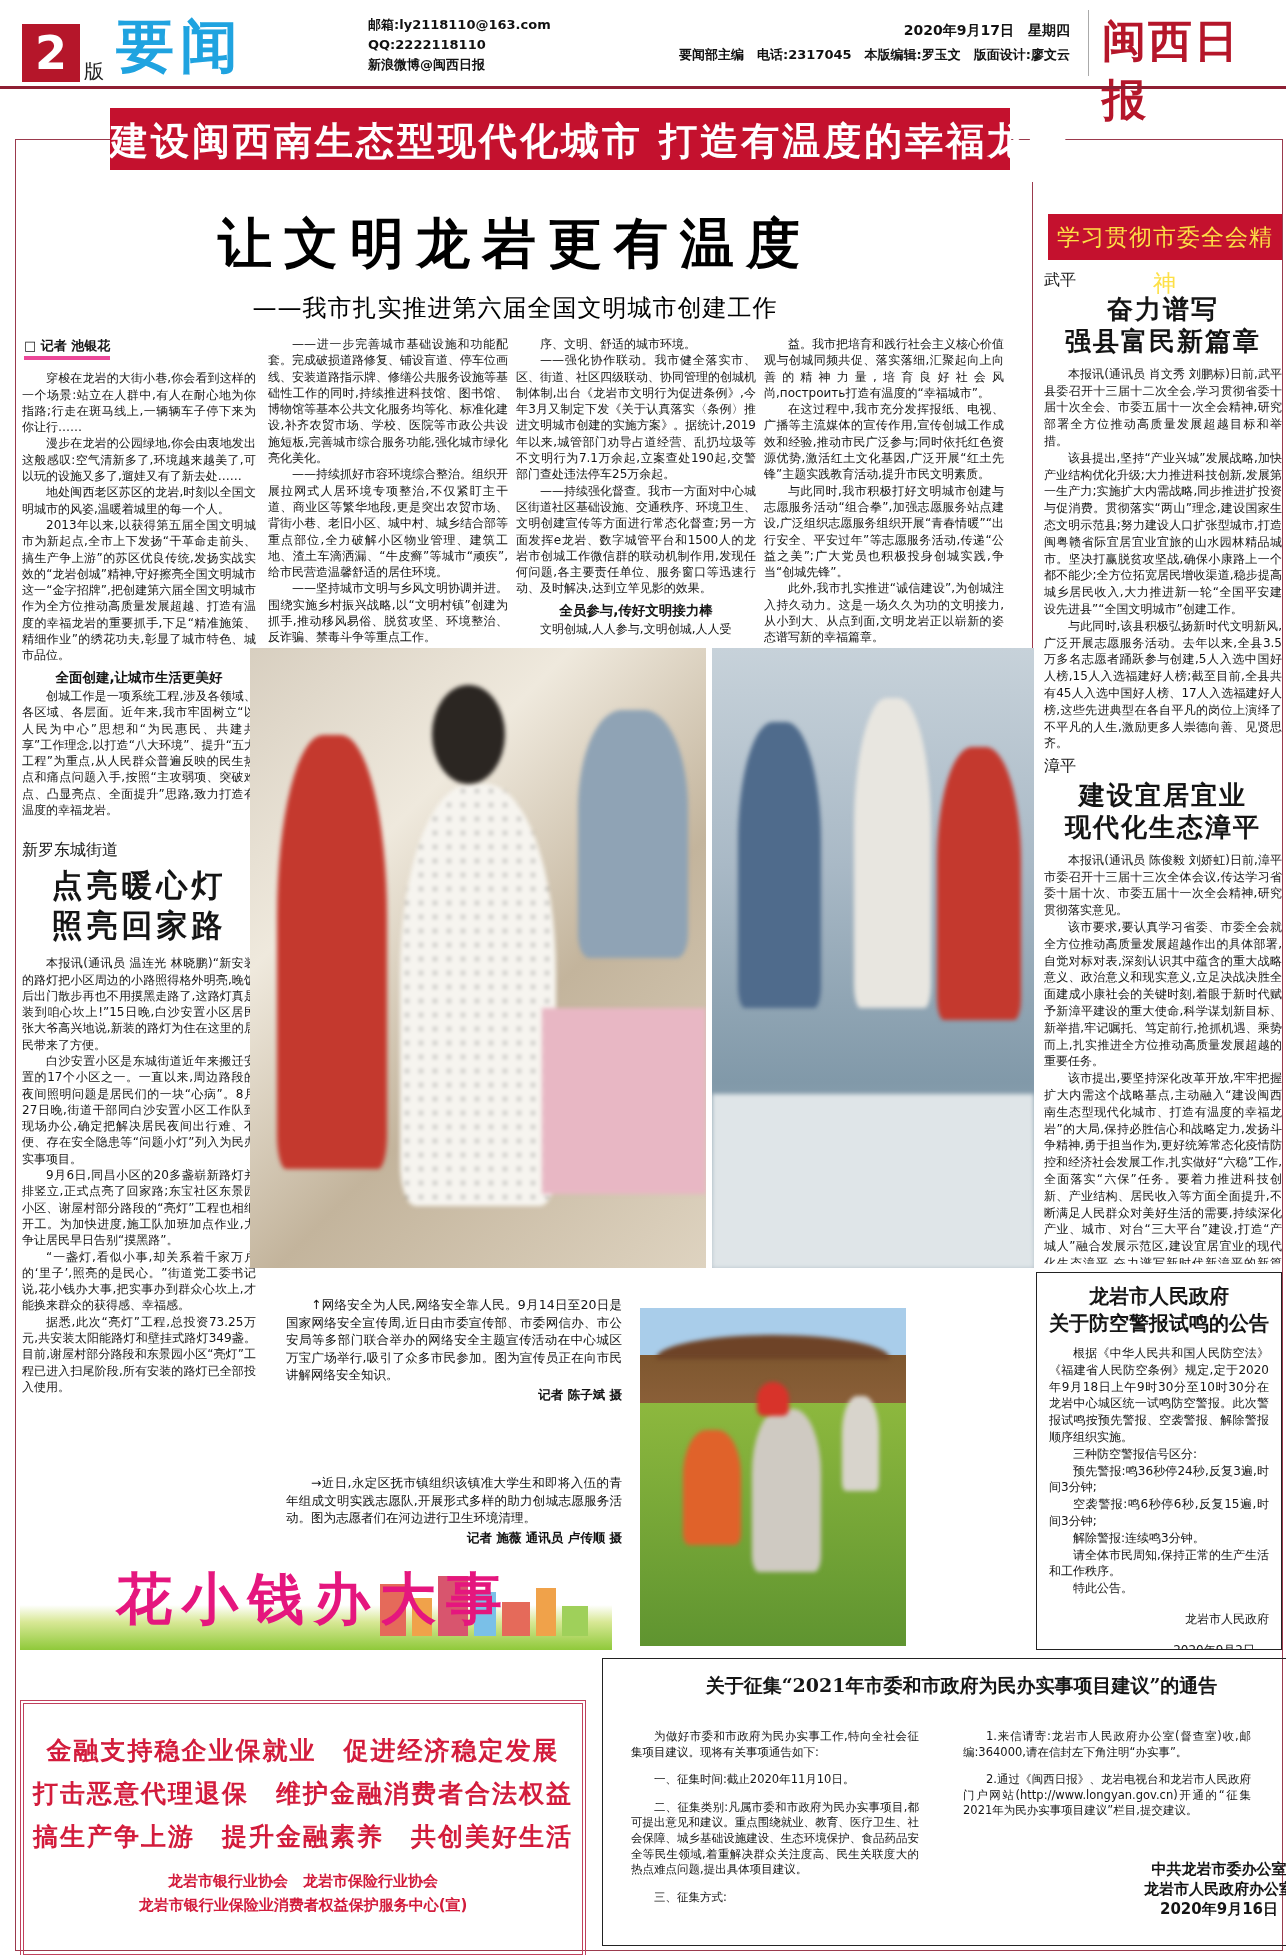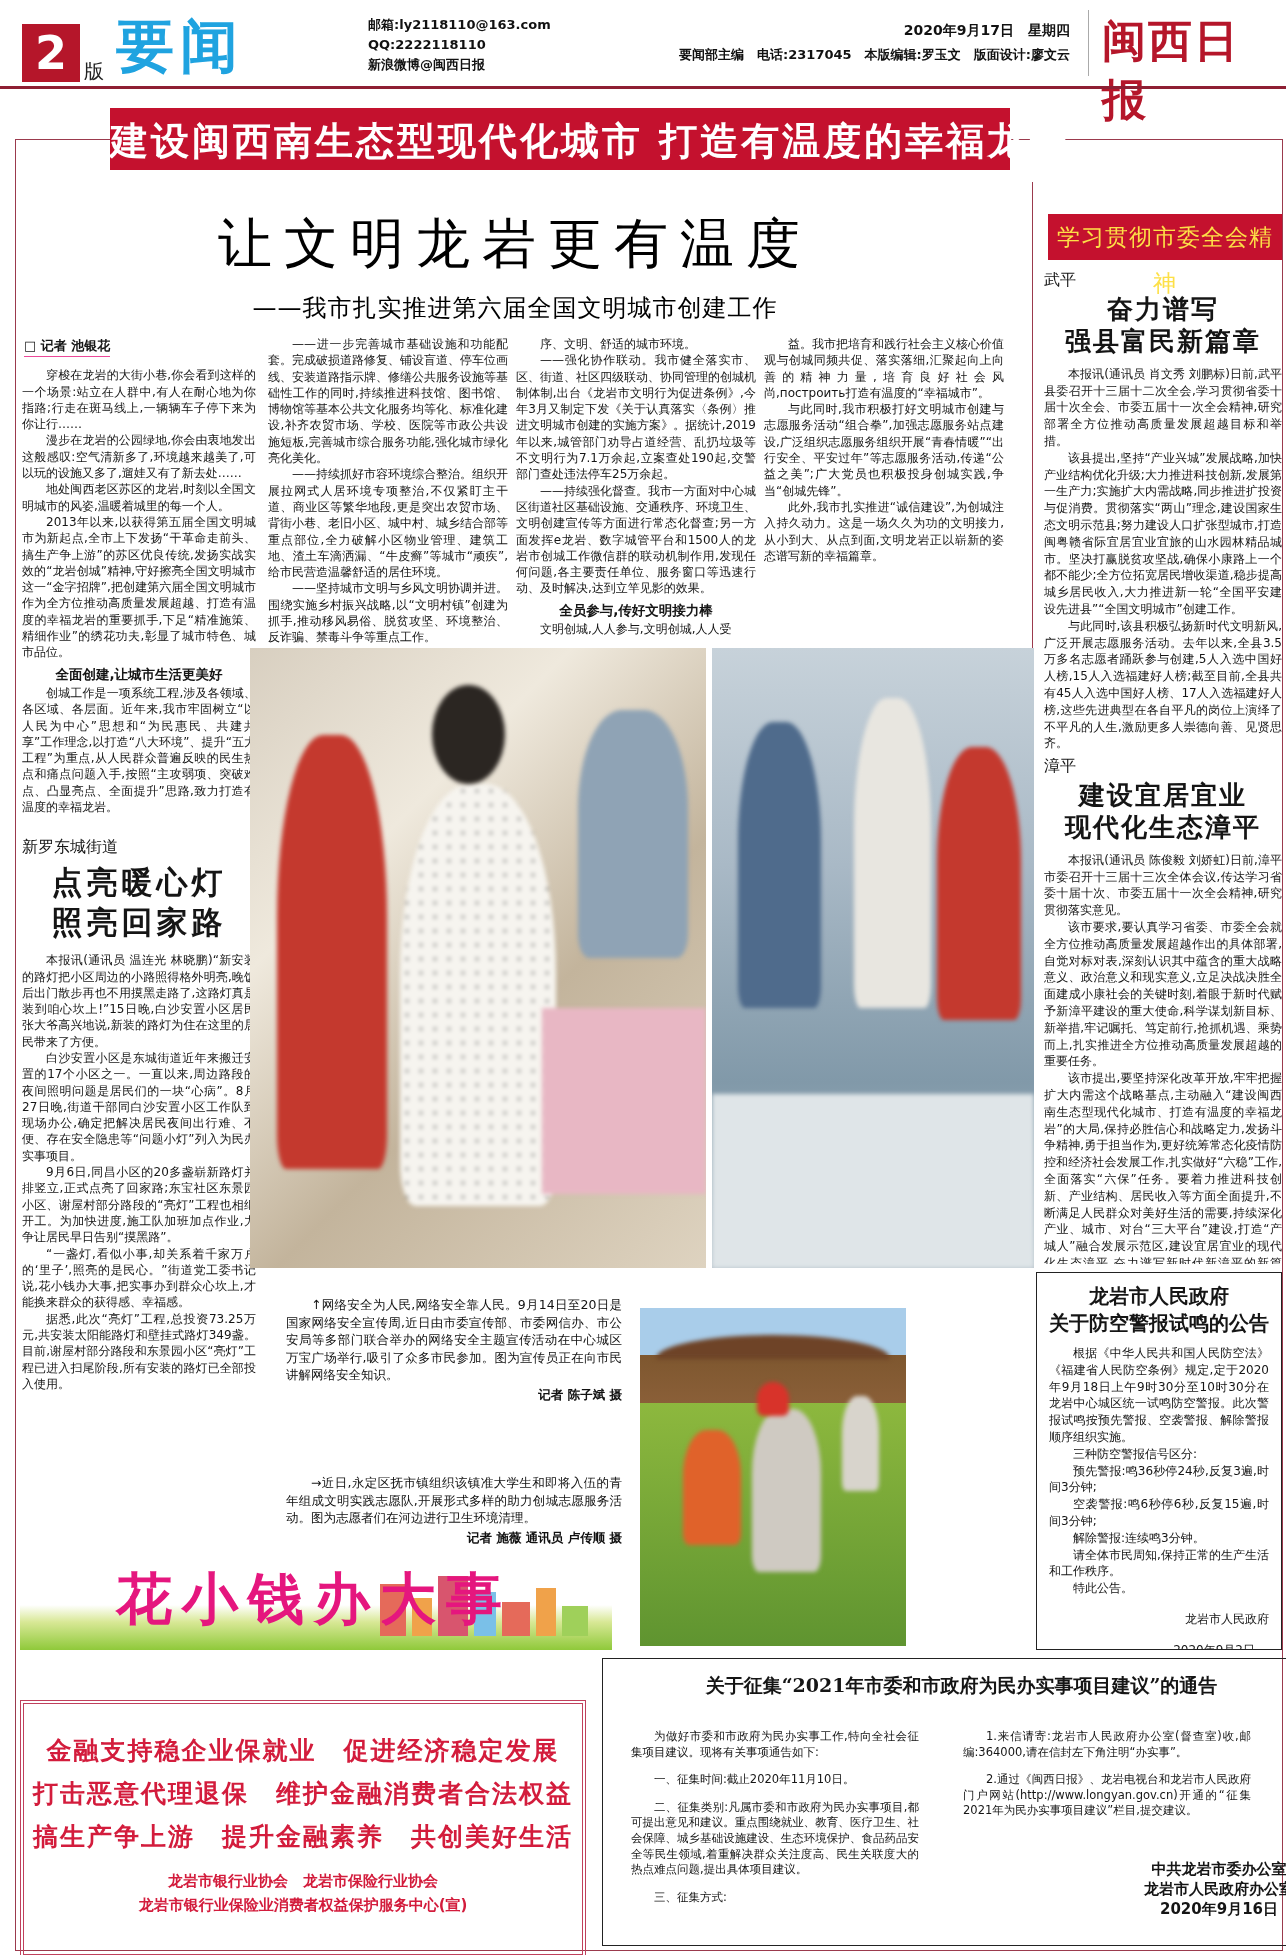--- a/index.html
+++ b/index.html
@@ -15,27 +15,27 @@
   .mast-staff{font-size:13px;font-weight:bold;}
   .mast-div{left:1088px;top:10px;width:1px;height:66px;background:#aaa;}
   .mast-paper{left:1102px;top:12px;width:180px;font-family:"DejaVu Serif",serif;font-size:44px;font-weight:bold;color:#b5162a;letter-spacing:2px;}
   .mast-rule{left:0;top:86px;width:1286px;height:3px;background:#8e1f33;}
   
   .vline{width:1px;background:#9b3a4d;}
   .hline{height:1px;background:#9b3a4d;}
   
   .banner{left:110px;top:108px;width:900px;height:62px;background:#c4112e;color:#fff;text-align:center;font-size:38px;font-weight:bold;letter-spacing:3px;line-height:66px;white-space:nowrap;}
   
-  .lead-title{left:20px;top:208px;width:990px;text-align:center;font-size:54px;font-weight:normal;letter-spacing:12px;color:#000;}
+  .lead-title{left:20px;top:208px;width:990px;text-align:center;font-size:54px;font-weight:bold;letter-spacing:12px;color:#000;}
   .lead-sub{left:20px;top:292px;width:990px;text-align:center;font-size:24px;color:#000;letter-spacing:1px;}
   
   .col{overflow:hidden;font-size:12px;line-height:16.3px;text-align:justify;}
   .col p{margin:0;text-indent:2em;}
   .col .subhead{font-weight:bold;text-align:center;text-indent:0;font-size:13.5px;margin:5px 0 3px;}
-  .byline{display:inline-block;font-size:13px;font-weight:bold;border-bottom:1px solid #ec4899;padding-bottom:2px;margin:2px 0 10px 2px;}
+  .byline{display:inline-block;font-size:13px;font-weight:bold;border-bottom:4px solid #ec4899;padding-bottom:2px;margin:2px 0 10px 2px;}
   
   .sl-kicker{font-size:16px;margin:24px 0 6px;text-indent:0;}
   .sl-title{font-family:"DejaVu Serif",serif;font-size:31px;font-weight:bold;text-align:center;line-height:1.3;letter-spacing:4px;margin-bottom:10px;}
   
   .photo{position:absolute;overflow:hidden;}
   .ph-shape{position:absolute;filter:blur(2px);}
   
   .caption{font-size:12.5px;line-height:17.5px;text-align:justify;color:#111;}
   .caption .cap-text{text-indent:2em;margin:0;}
   .cap-credit{text-align:right;font-weight:bold;margin-top:2px;}
@@ -135,20 +135,21 @@
       <p class="">序、文明、舒适的城市环境。</p>
       <p class="">——强化协作联动。我市健全落实市、区、街道、社区四级联动、协同管理的创城机制体制,出台《龙岩市文明行为促进条例》,今年3月又制定下发《关于认真落实〈条例〉推进文明城市创建的实施方案》。据统计,2019年以来,城管部门劝导占道经营、乱扔垃圾等不文明行为7.1万余起,立案查处190起,交警部门查处违法停车25万余起。</p>
       <p class="">——持续强化督查。我市一方面对中心城区街道社区基础设施、交通秩序、环境卫生、文明创建宣传等方面进行常态化督查;另一方面发挥e龙岩、数字城管平台和1500人的龙岩市创城工作微信群的联动机制作用,发现任何问题,各主要责任单位、服务窗口等迅速行动、及时解决,达到立竿见影的效果。</p>
       <div class="subhead">全员参与,传好文明接力棒</div>
       <p class="">文明创城,人人参与,文明创城,人人受</p>
     </div>
 </div>
 <div class="abs col" style="left:764px;top:336px;width:240px;height:308px;">
   <div>
       <p class="">益。我市把培育和践行社会主义核心价值观与创城同频共促、落实落细,汇聚起向上向善的精神力量,培育良好社会风尚,построить打造有温度的“幸福城市”。</p>
+      <p class="">在这过程中,我市充分发挥报纸、电视、广播等主流媒体的宣传作用,宣传创城工作成效和经验,推动市民广泛参与;同时依托红色资源优势,激活红土文化基因,广泛开展“红土先锋”主题实践教育活动,提升市民文明素质。</p>
       <p class="">与此同时,我市积极打好文明城市创建与志愿服务活动“组合拳”,加强志愿服务站点建设,广泛组织志愿服务组织开展“青春情暖”“出行安全、平安过年”等志愿服务活动,传递“公益之美”;广大党员也积极投身创城实践,争当“创城先锋”。</p>
       <p class="">此外,我市扎实推进“诚信建设”,为创城注入持久动力。这是一场久久为功的文明接力,从小到大、从点到面,文明龙岩正以崭新的姿态谱写新的幸福篇章。</p>
     </div>
 </div>
 
 <div class="photo" style="left:250px;top:648px;width:456px;height:620px;background:linear-gradient(135deg,#d8cfc0 0%,#efe9dd 30%,#c3b49c 60%,#ded3c0 100%);">
   <div class="ph-shape" style="left:6%;top:14%;width:24%;height:70%;background:#c4392e;border-radius:42% 42% 8% 8%;"></div>
   <div class="ph-shape" style="left:33%;top:22%;width:34%;height:68%;background:radial-gradient(#3a3a3a 1.2px, transparent 1.6px) 0 0/14px 14px,#f6f4ef;border-radius:45% 45% 10% 10%;"></div>
   <div class="ph-shape" style="left:40%;top:6%;width:16%;height:16%;background:#2b2622;border-radius:50%;"></div>
   <div class="ph-shape" style="left:72%;top:10%;width:24%;height:40%;background:#8fa3b5;border-radius:40% 40% 10% 10%;"></div>

